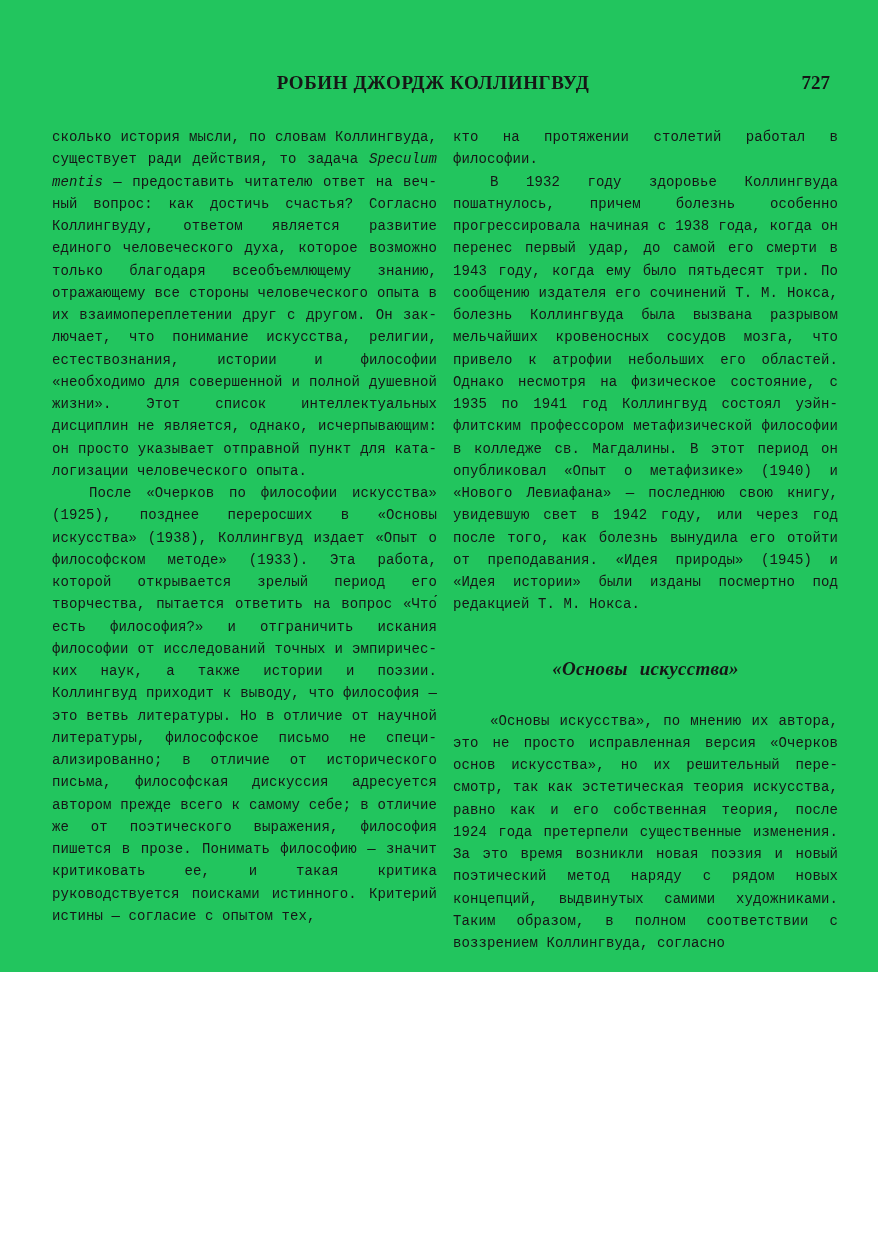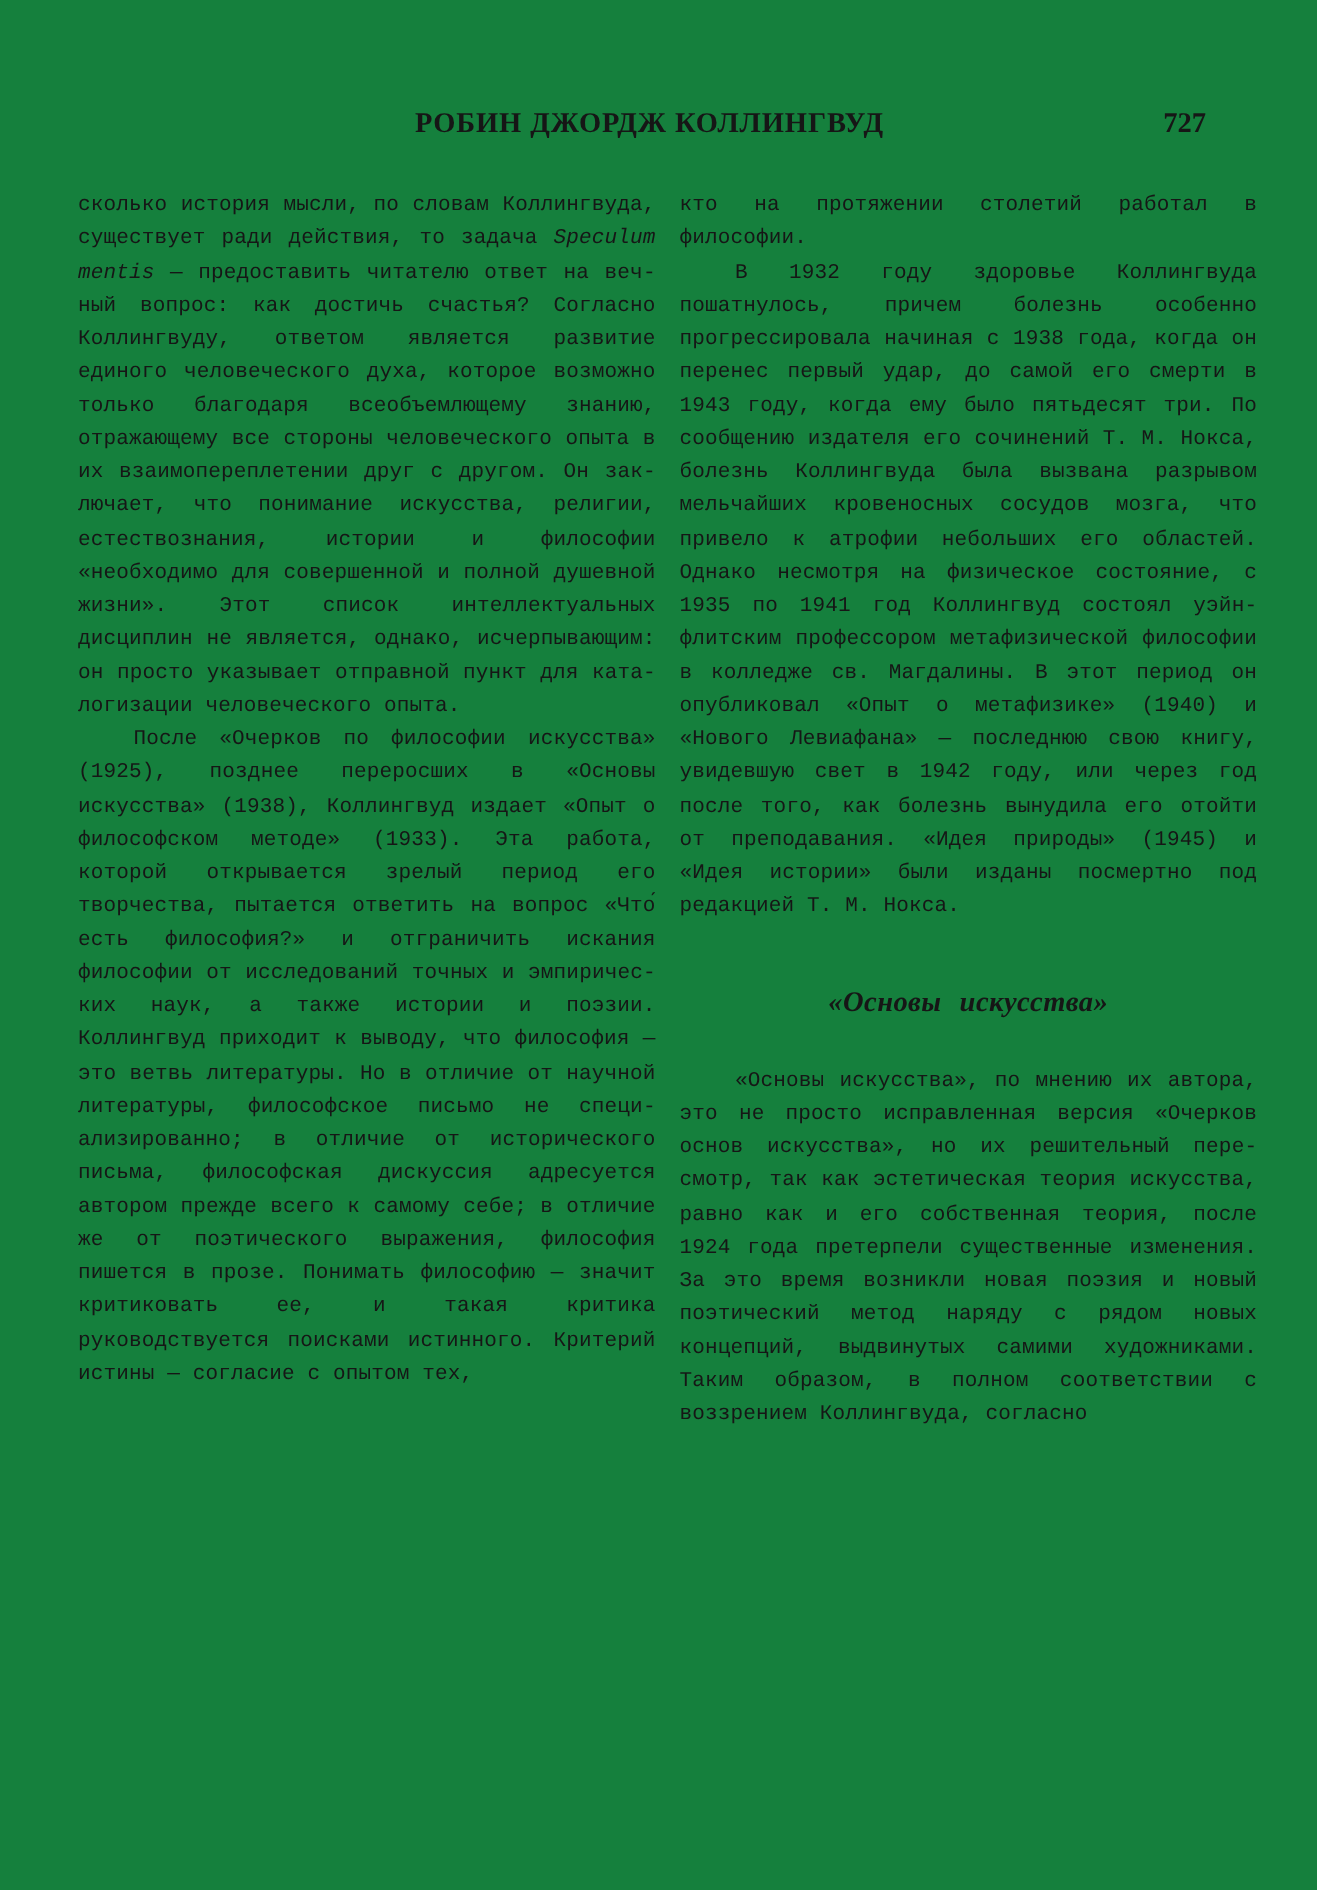--- a/index.html
+++ b/index.html
@@ -3,22 +3,22 @@
 <meta charset="utf-8">
 <style>
   html, body {
     margin: 0;
     padding: 0;
     background: #ffffff;
   }
   .page {
     position: relative;
     width: 878px;
-    height: 1260px;
-    background: #15803d;
+    height: 972px;
+    background: #22c55e;
     color: #161616;
     font-family: "Liberation Serif", "DejaVu Serif", serif;
     overflow: hidden;
     box-sizing: border-box;
   }
   .running-header {
     position: absolute;
     top: 72px;
     left: 52px;
     right: 40px;
@@ -29,21 +29,21 @@
     left: 0;
     right: 24px;
     text-align: center;
     font-size: 19px;
     font-weight: 700;
     letter-spacing: 0.6px;
     white-space: nowrap;
   }
   .page-number {
     position: absolute;
-    right: 34px;
+    right: 8px;
     top: 0;
     font-size: 19px;
     font-weight: 700;
   }
   .content {
     position: absolute;
     top: 126px;
     left: 52px;
     width: 786px;
     display: grid;

